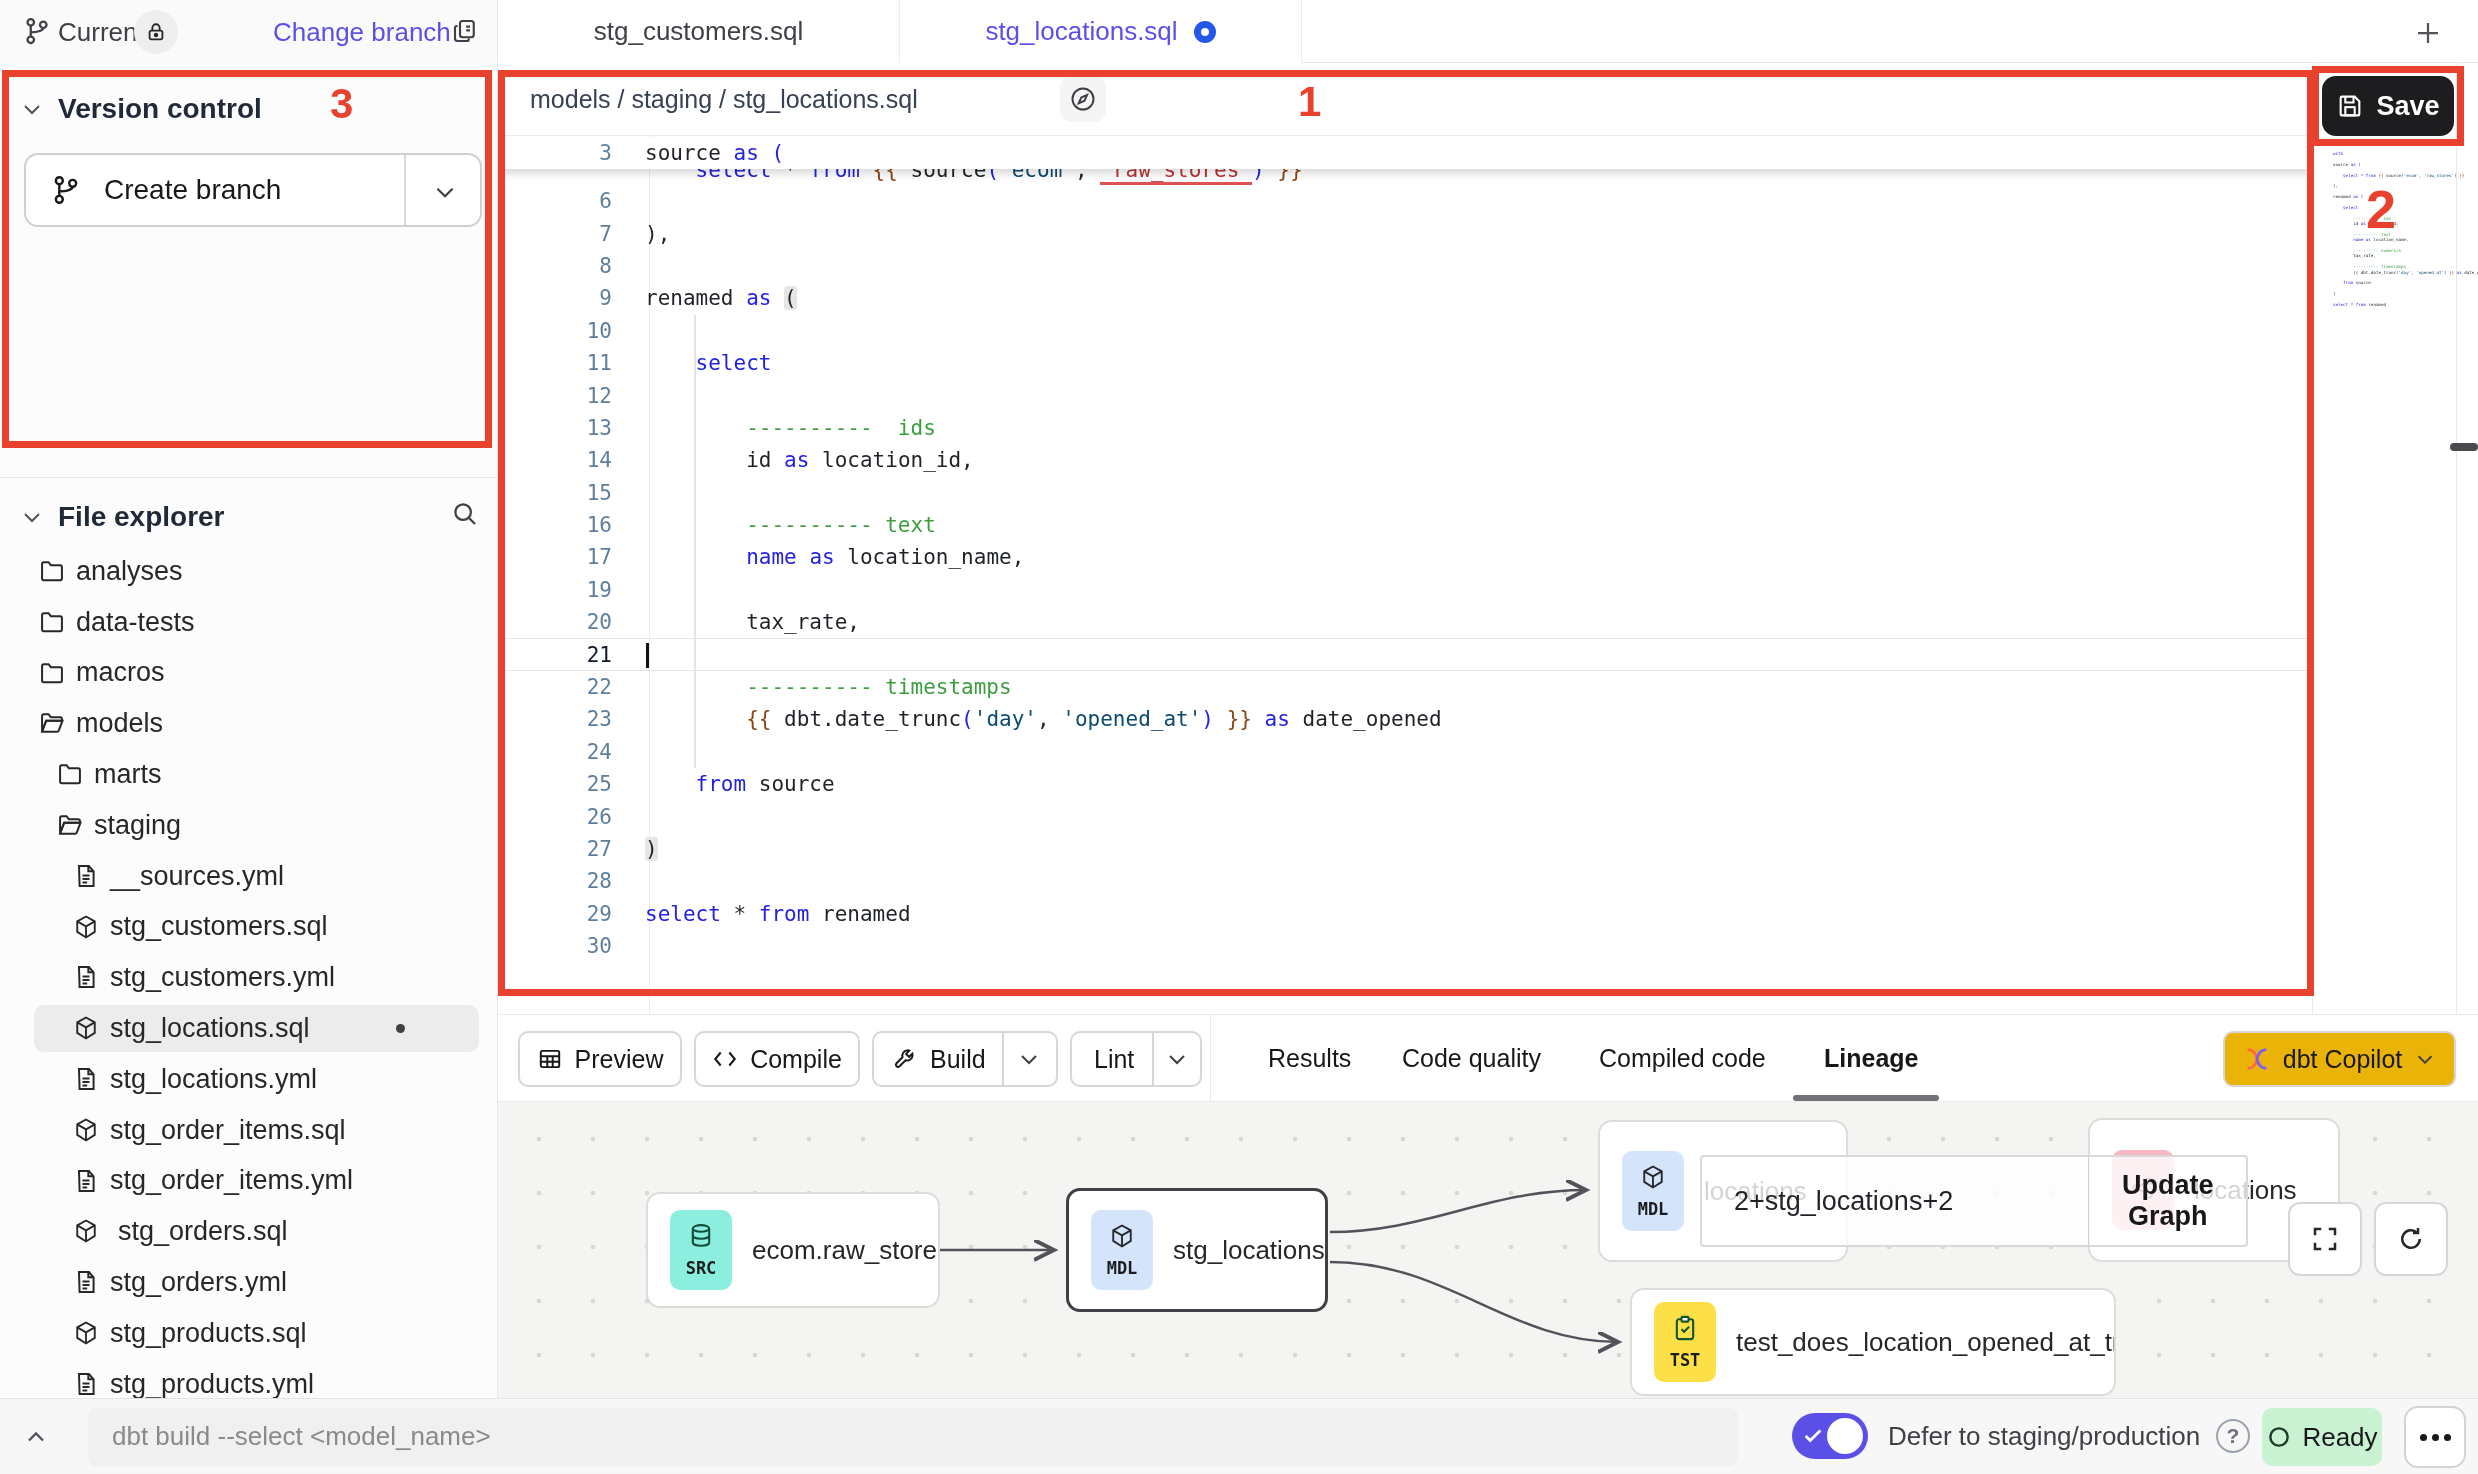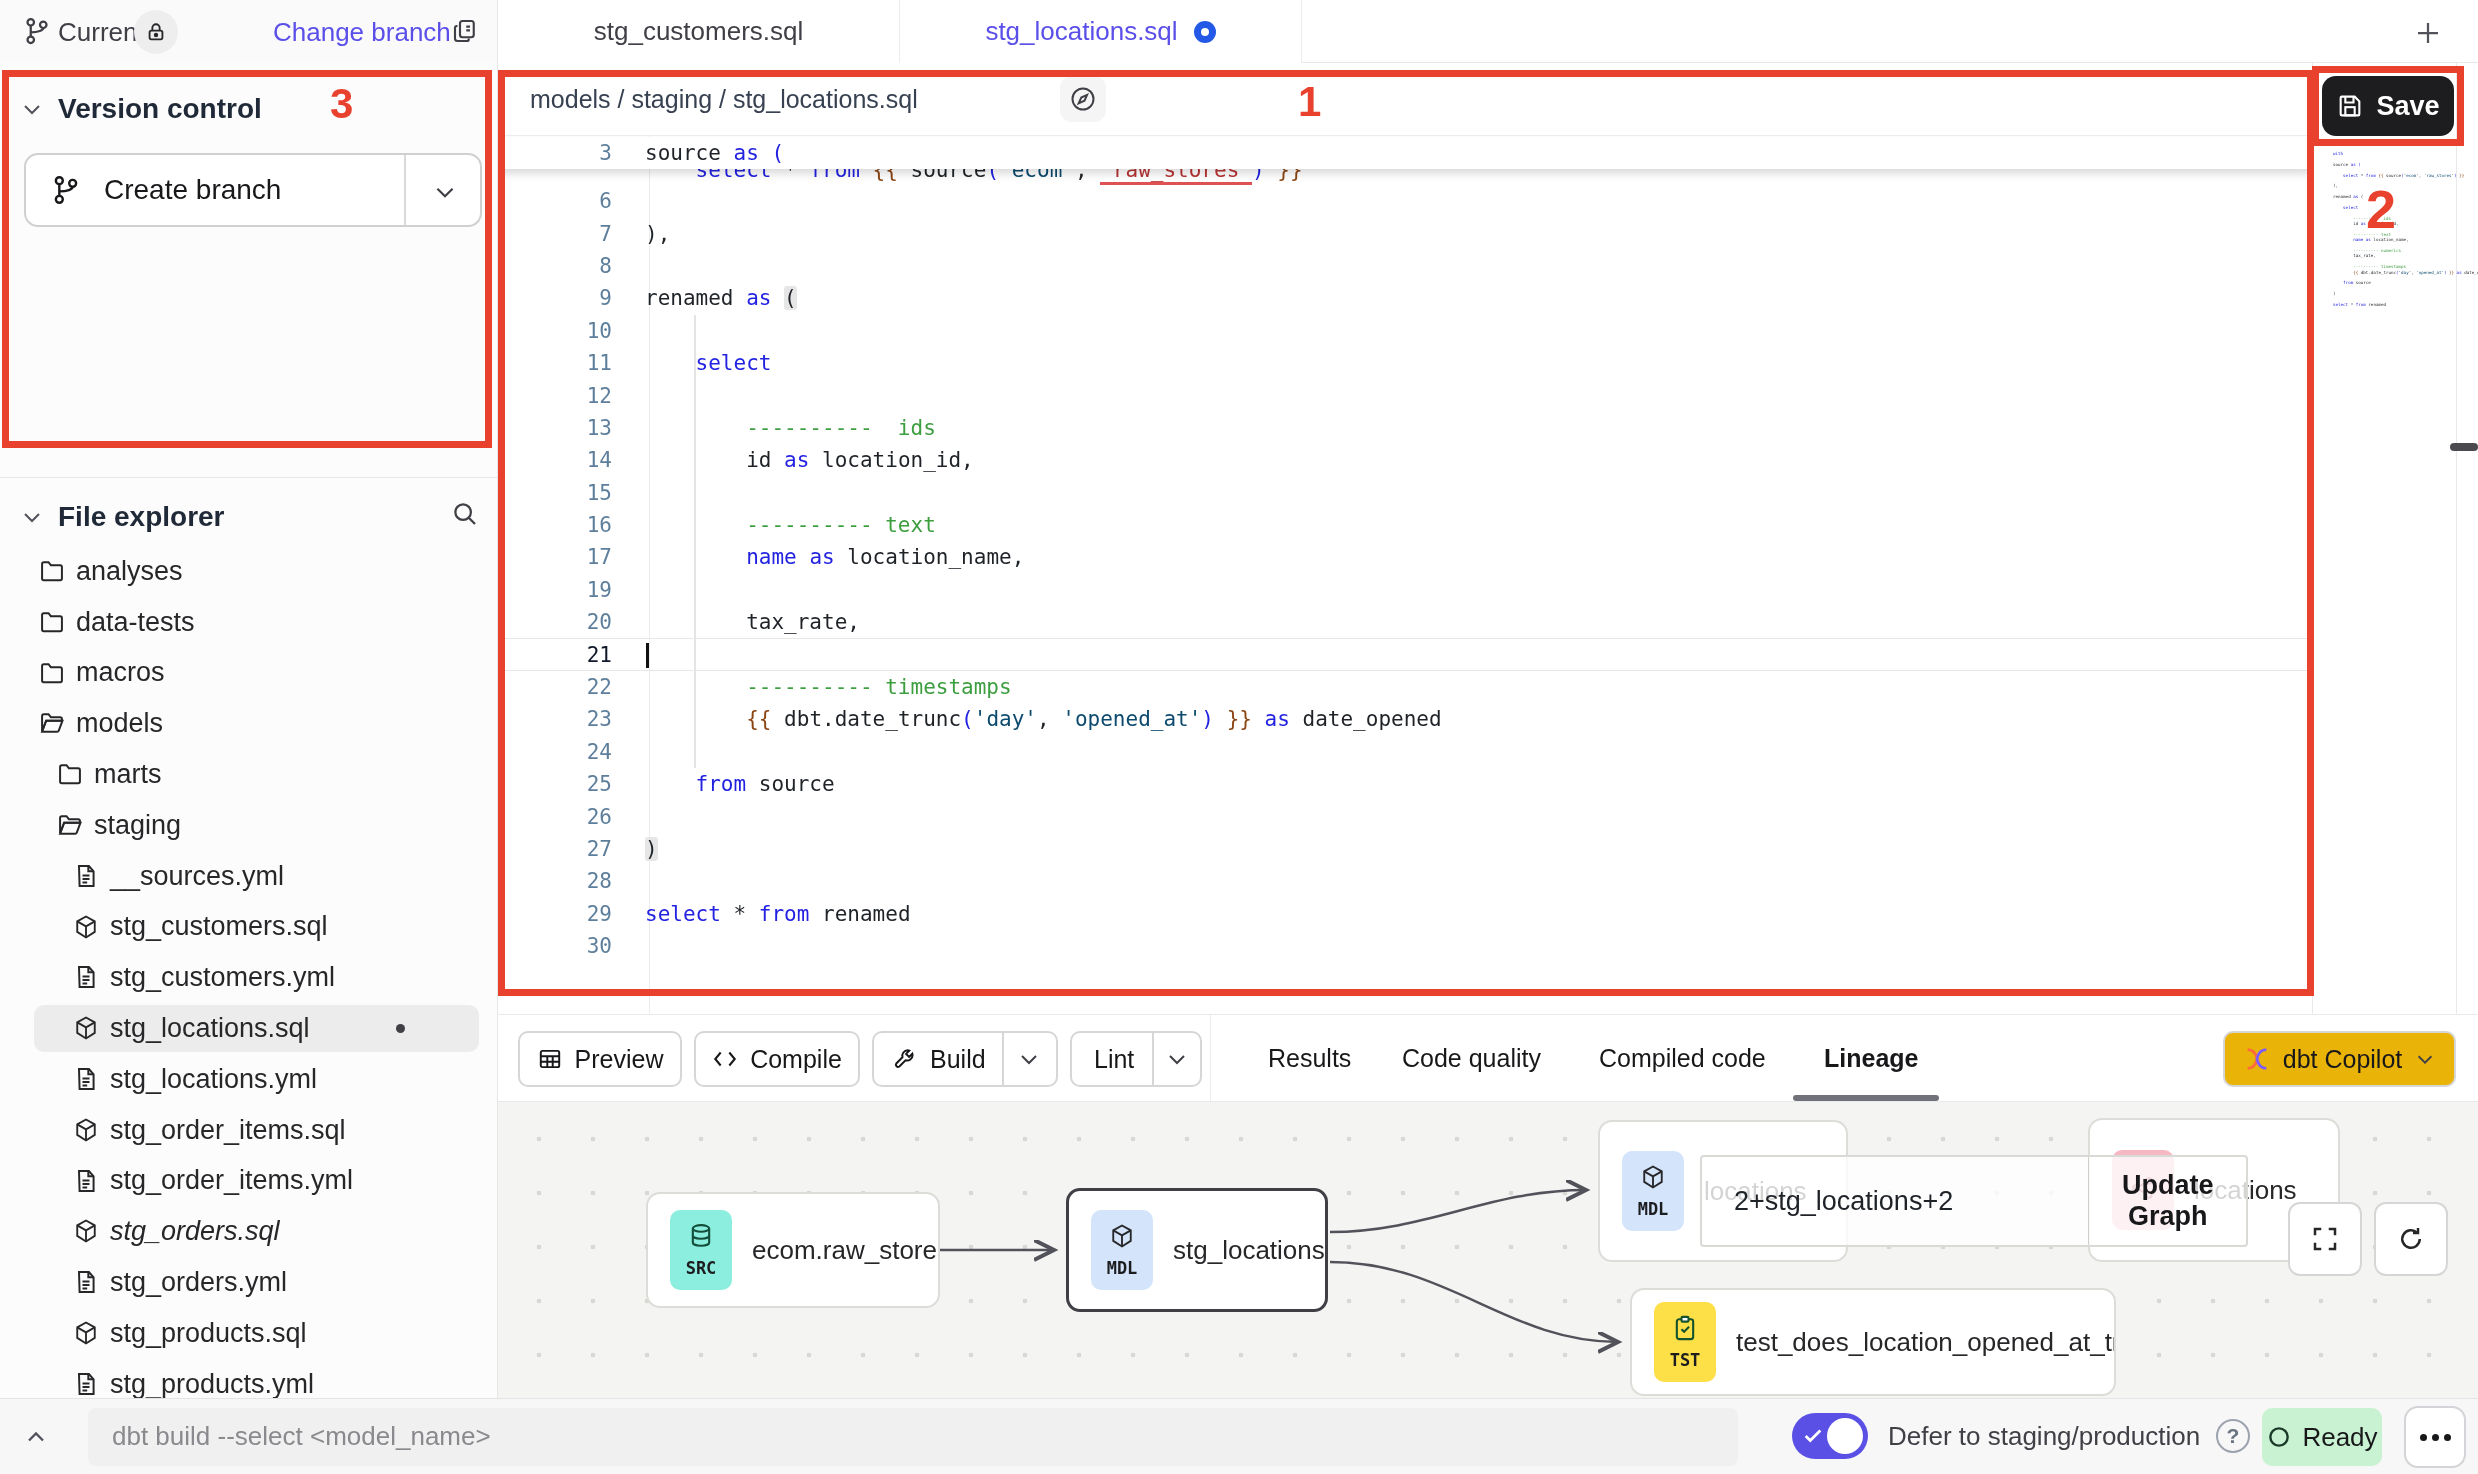--- a/index.html
+++ b/index.html
@@ -274,21 +274,21 @@
             <path d="M6 3.5h8.5L18.5 8v12.5h-12z"></path>
             <path d="M14 3.5V8h4.5M9 11.5h6M9 14.5h6M9 17.5h4"></path>
           </svg></span>
         <span class="fname" style="left: 110px;">stg_order_items.yml</span>
       </div>
       <div class="frow">
         <span class="ficon" style="left: 72px;"><svg width="28" height="28" viewBox="0 0 24 24" fill="none" stroke="#27272a" stroke-width="1.6">
             <path d="M12 3l7.5 4.2v9L12 21l-7.5-4.8v-9z"></path>
             <path d="M4.5 7.2L12 11.5l7.5-4.3M12 11.5V21"></path>
           </svg></span>
-        <span class="fname" style="left: 110px; font-style: italic;">stg_orders.sql</span>
+        <span class="fname" style="left: 118px;">stg_orders.sql</span>
       </div>
       <div class="frow">
         <span class="ficon" style="left: 72px;"><svg width="28" height="28" viewBox="0 0 24 24" fill="none" stroke="#27272a" stroke-width="1.7">
             <path d="M6 3.5h8.5L18.5 8v12.5h-12z"></path>
             <path d="M14 3.5V8h4.5M9 11.5h6M9 14.5h6M9 17.5h4"></path>
           </svg></span>
         <span class="fname" style="left: 110px;">stg_orders.yml</span>
       </div>
       <div class="frow">
         <span class="ficon" style="left: 72px;"><svg width="28" height="28" viewBox="0 0 24 24" fill="none" stroke="#27272a" stroke-width="1.6">

